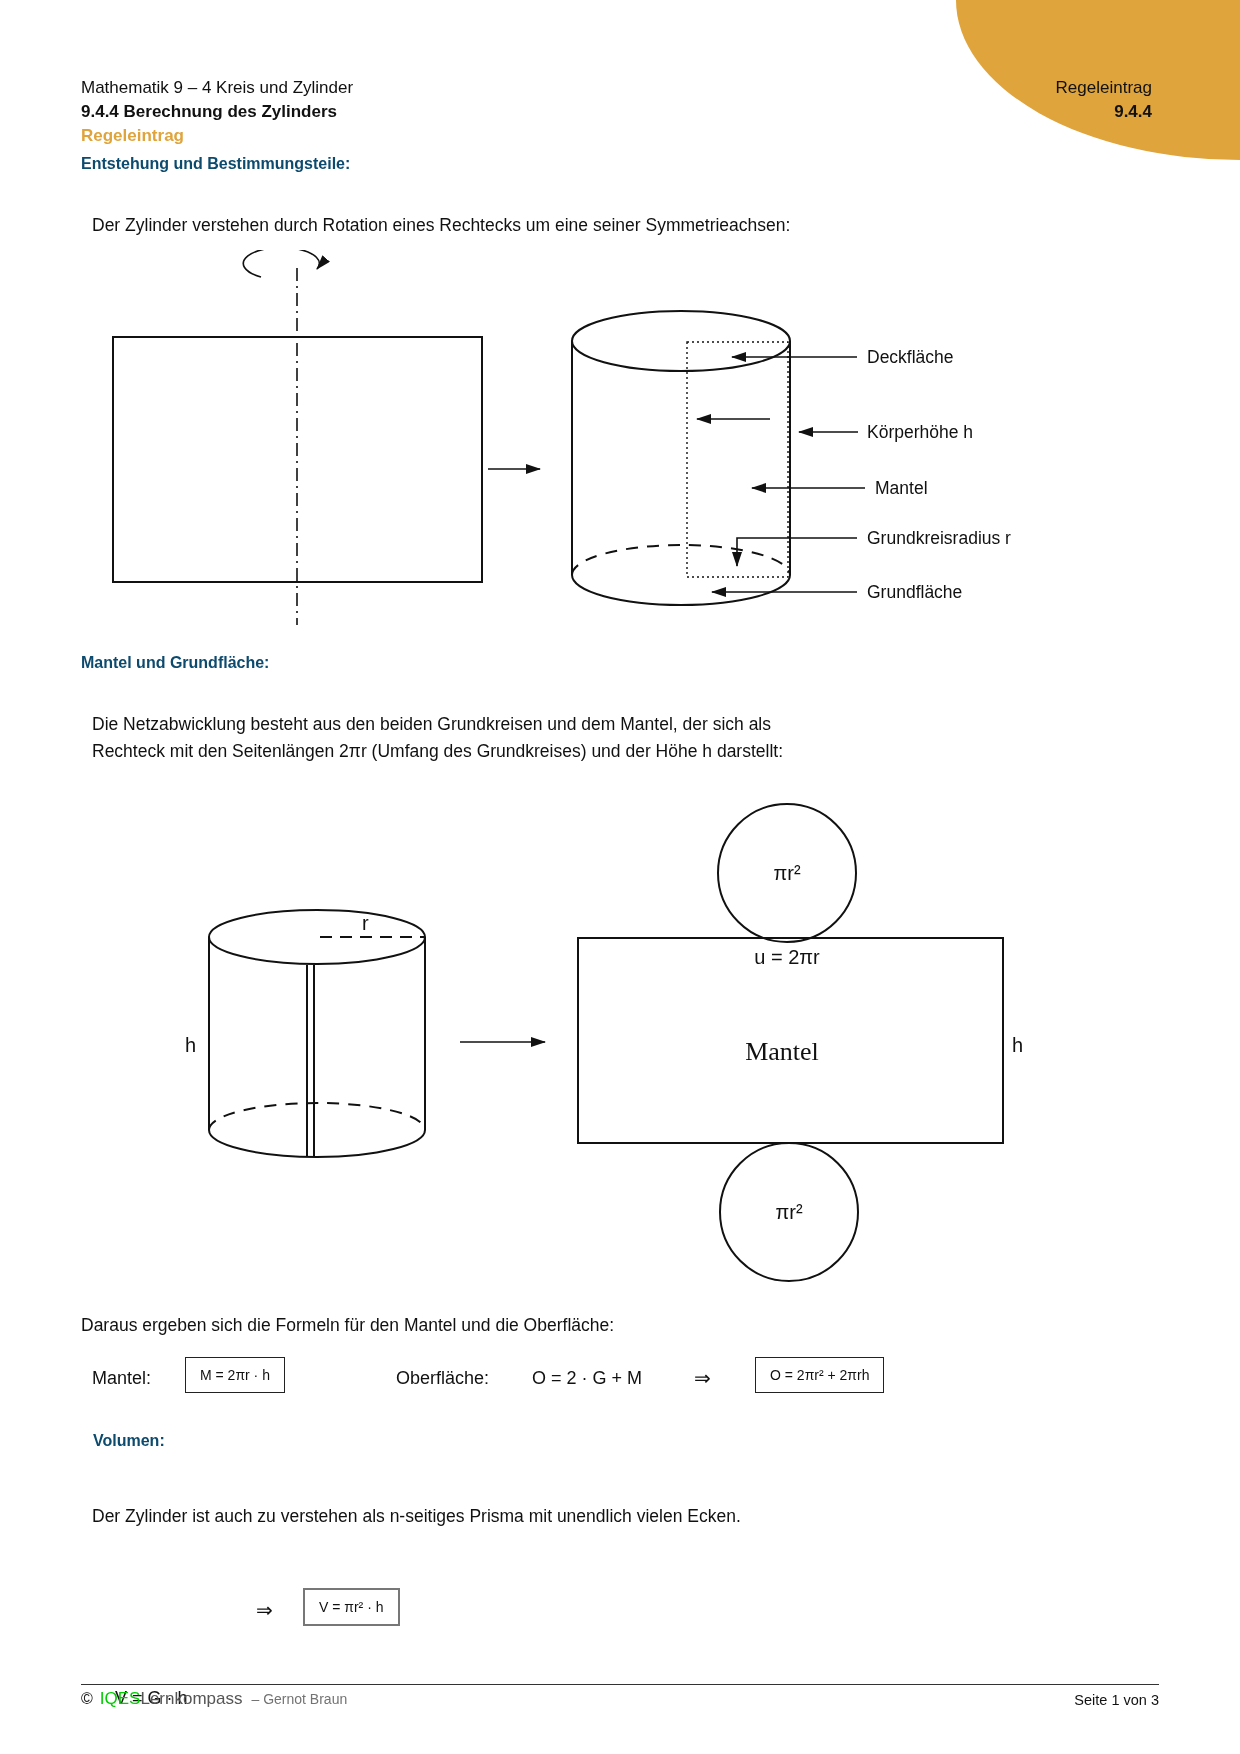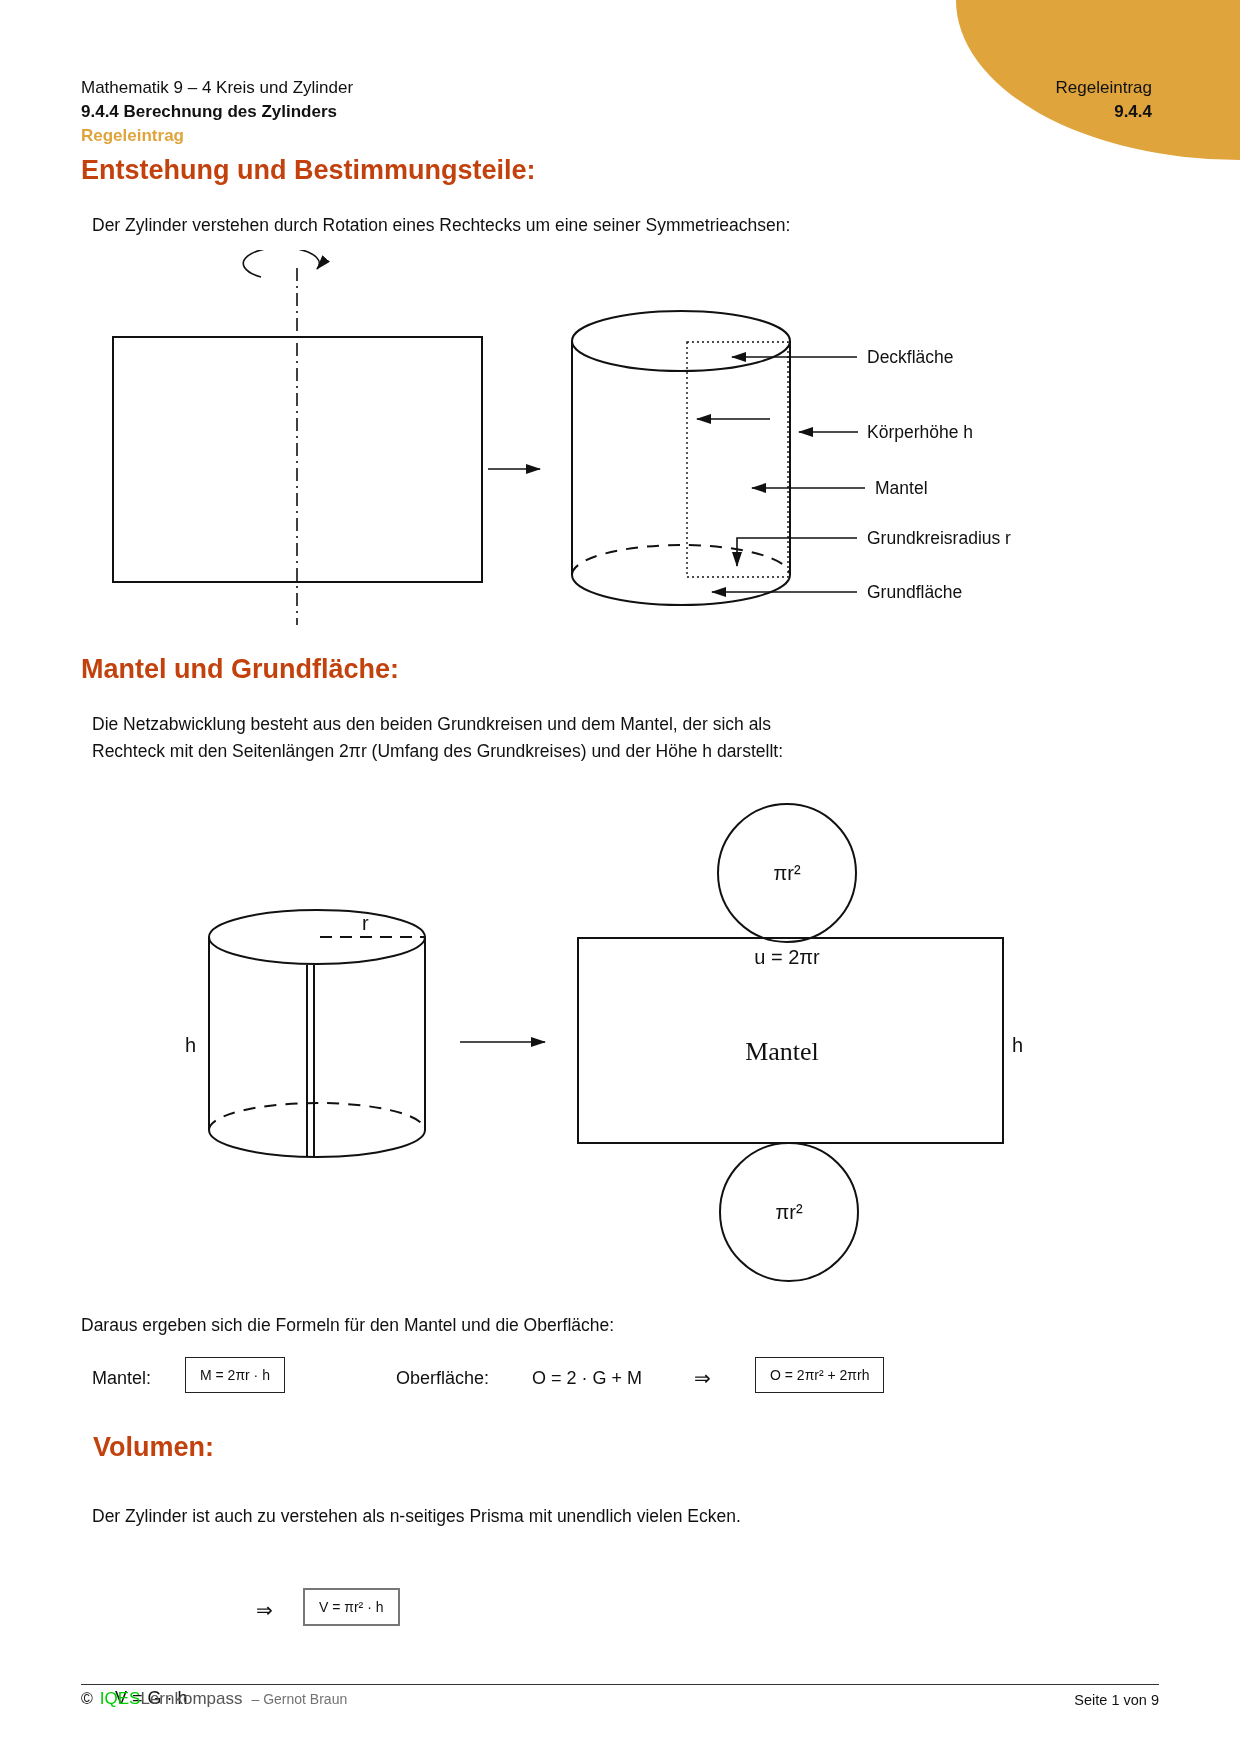--- a/index.html
+++ b/index.html
@@ -9,21 +9,21 @@
   
   .hdr{left:81px;top:76px;font-size:17px;line-height:24px;}
   .hdr .b{font-weight:bold;}
   .hdr .orange{font-weight:bold;color:#DFA43C;}
   
   .blob{top:0;right:0;width:284px;height:160px;background:#DFA43C;
         border-bottom-left-radius:100% 100%;}
   .blob-text{top:76px;right:88px;text-align:right;font-size:17px;line-height:24px;color:#111;}
   .blob-text .num{font-weight:bold;text-align:right;}
   
-  .h-orange{color:#c2410c;font-weight:bold;font-size:27px;}
+  .h-orange{color:#0c4a6e;font-weight:bold;font-size:16px;}
   .para{font-size:17.5px;line-height:27px;color:#111;}
   
   svg .ln{stroke:#111;stroke-width:1.6px;fill:none;}
   svg .thick{stroke:#111;stroke-width:2px;fill:none;}
   svg text{fill:#111;font-family:"Liberation Sans",sans-serif;font-size:17.5px;}
   svg .big{font-size:20px;}
   svg .comic{font-size:26px;font-family:cursive;}
   
   .formula{font-size:18px;color:#111;white-space:nowrap;}
   .fbox{display:inline-block;border:1.5px solid #222;padding:9px 14px;font-size:14px;white-space:nowrap;}
@@ -148,15 +148,15 @@
   </div>
 
   <div class="abs formula" style="left:115px;top:1688px;">V = G · h</div>
   <div class="abs formula imply" style="left:256px;top:1598px;">⇒</div>
   <div class="abs fbox fbox-gray" style="left:303px;top:1588px;">V = πr² · h</div>
 
   <div class="abs rule"></div>
   <div class="abs footer-left">
     <span class="c">©</span><span class="iqes">IQES</span><span class="lk">Lernkompass</span><span class="author">– Gernot Braun</span>
   </div>
-  <div class="abs footer-right">Seite 1 von 9</div>
+  <div class="abs footer-right">Seite 1 von 3</div>
 
 </div>
 
 </body></html>

